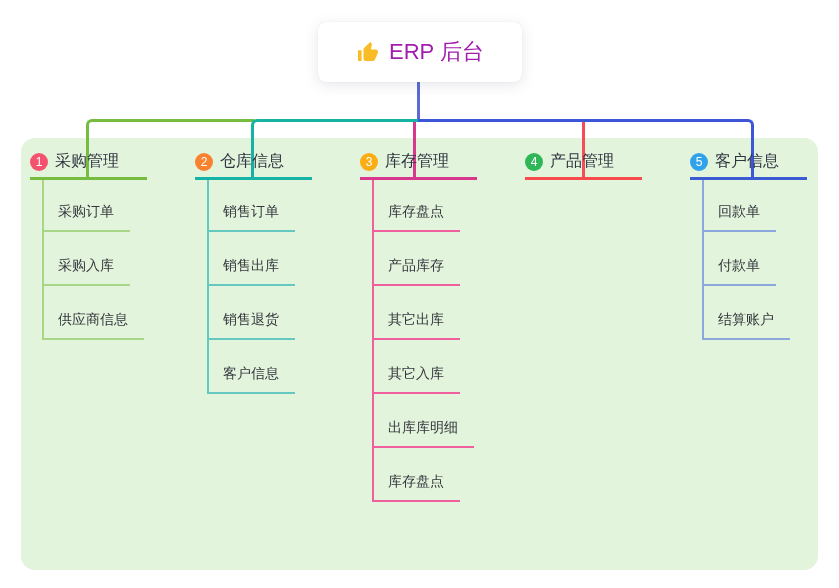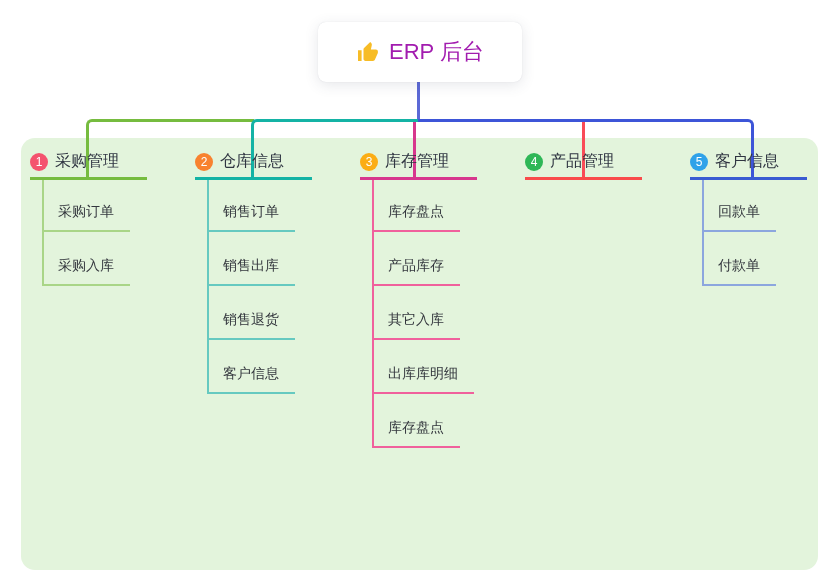--- a/index.html
+++ b/index.html
@@ -97,20 +97,21 @@
 </div>
 
 <div class="branch b1" style="--line: #76BC3F; --child: #A9D587; --badge: #F4536E;">
   <div class="branch-heading">
     <span class="badge">1</span>
     <span>采购管理</span>
   </div>
   <div class="branch-children">
     <div class="child-item">采购订单</div>
     <div class="child-item">采购入库</div>
+    <div class="child-item">供应商信息</div>
   </div>
 </div>
 
 <div class="branch b2" style="--line: #14B3A5; --child: #66C9C0; --badge: #F8822F;">
   <div class="branch-heading">
     <span class="badge">2</span>
     <span>仓库信息</span>
   </div>
   <div class="branch-children">
     <div class="child-item">销售订单</div>
@@ -121,20 +122,21 @@
 </div>
 
 <div class="branch b3" style="--line: #D7378D; --child: #F0609C; --badge: #FBAD15;">
   <div class="branch-heading">
     <span class="badge">3</span>
     <span>库存管理</span>
   </div>
   <div class="branch-children">
     <div class="child-item">库存盘点</div>
     <div class="child-item">产品库存</div>
+    <div class="child-item">其它出库</div>
     <div class="child-item">其它入库</div>
     <div class="child-item">出库库明细</div>
     <div class="child-item">库存盘点</div>
   </div>
 </div>
 
 <div class="branch b4" style="--line: #F94B4B; --child: #F98B8B; --badge: #2FB757;">
   <div class="branch-heading">
     <span class="badge">4</span>
     <span>产品管理</span>
@@ -142,14 +144,15 @@
 </div>
 
 <div class="branch b5" style="--line: #3A5BD2; --child: #8CA6DE; --badge: #2FA2E9;">
   <div class="branch-heading">
     <span class="badge">5</span>
     <span>客户信息</span>
   </div>
   <div class="branch-children">
     <div class="child-item">回款单</div>
     <div class="child-item">付款单</div>
+    <div class="child-item">结算账户</div>
   </div>
 </div>
 
 </body></html>

